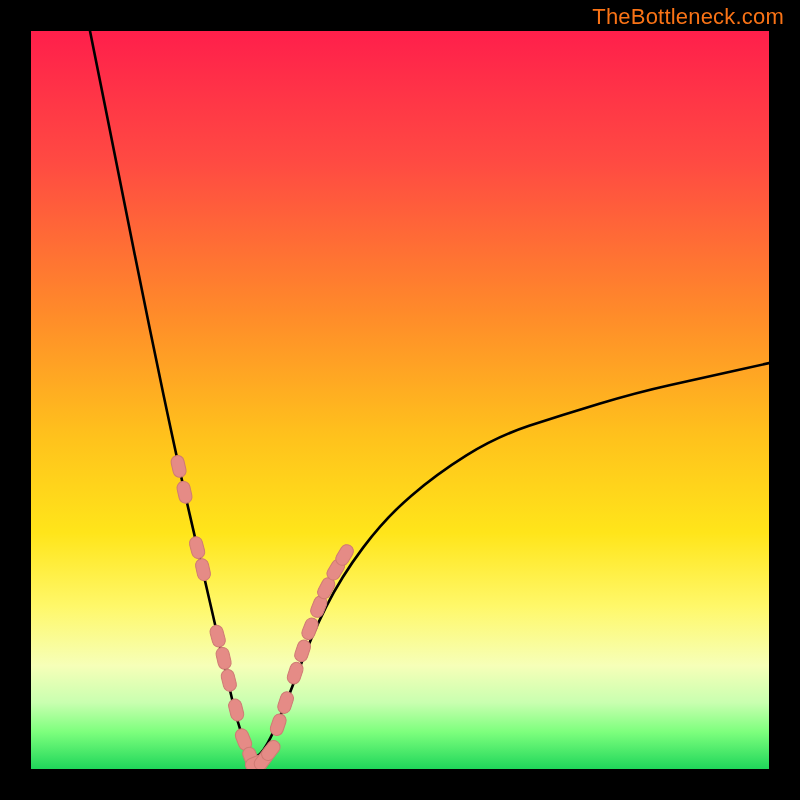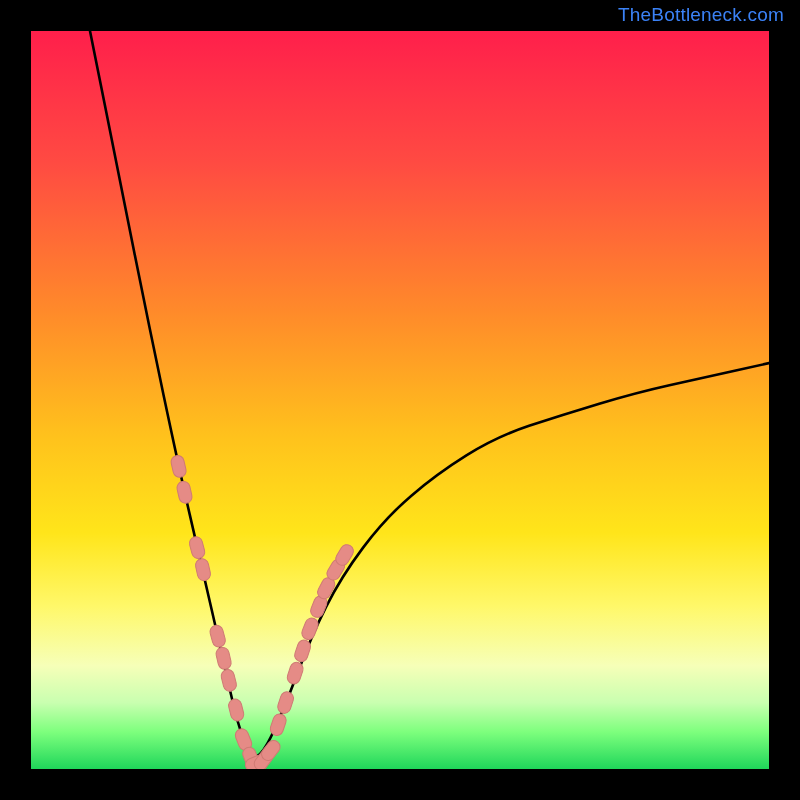--- a/index.html
+++ b/index.html
@@ -36,22 +36,22 @@
       #c9ffb0 91%,
       #7dff7d 95%,
       #1fd65a 100%
     );
     overflow: hidden;
   }
   .watermark {
     position: absolute;
     top: 4px;
     right: 16px;
-    color: #3b82f6;
-    font-size: 19px;
+    color: #f97316;
+    font-size: 22px;
     font-weight: 500;
     letter-spacing: 0.2px;
     z-index: 20;
     margin-left: 8px;
   }
   svg.curve {
     position: absolute;
     left: 0;
     top: 0;
     width: 738px;

